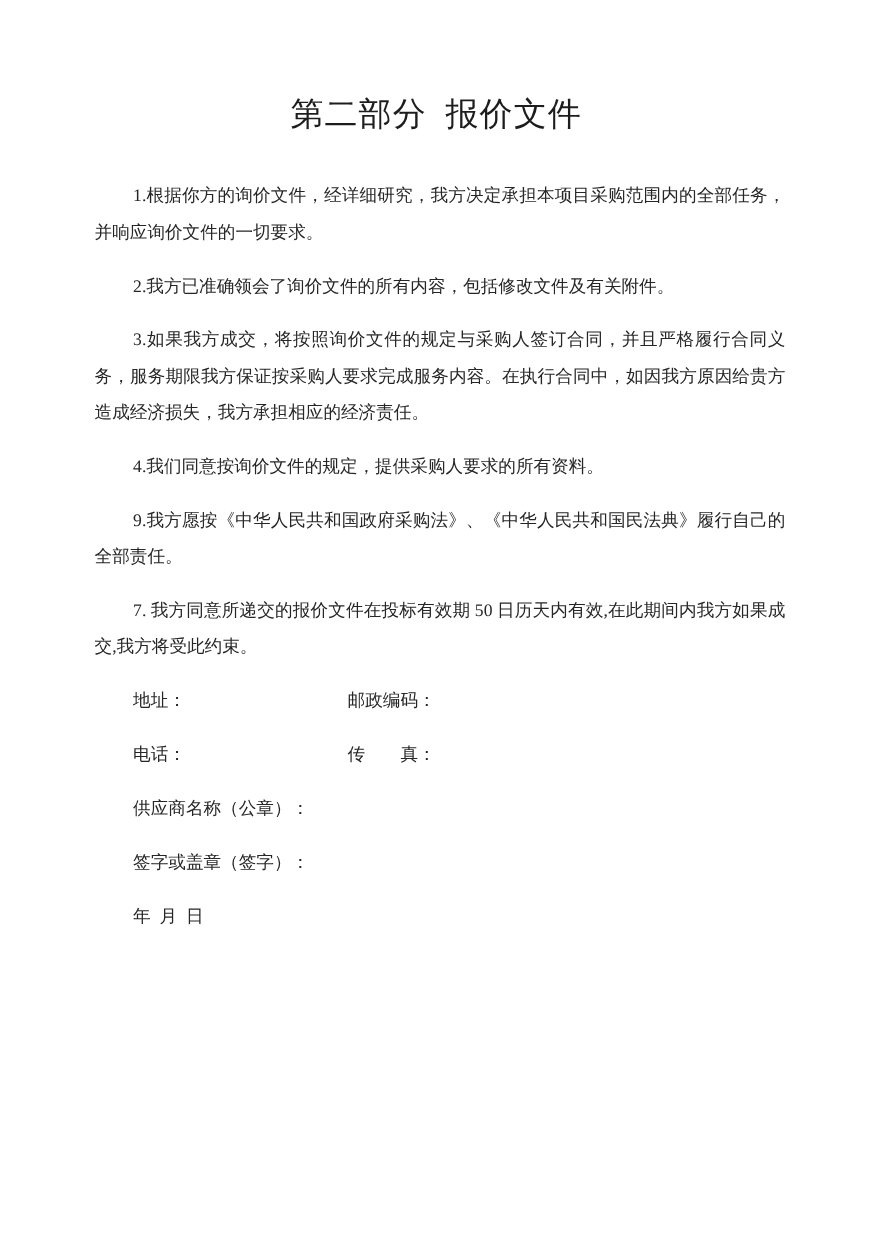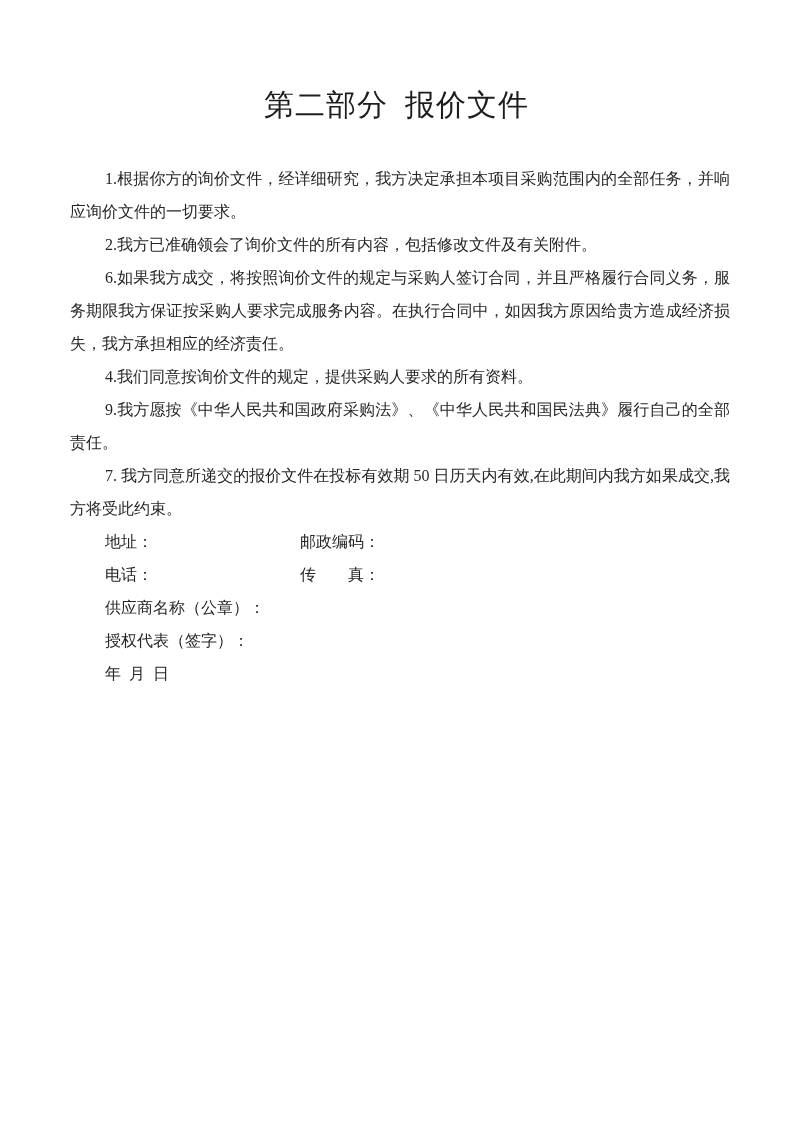--- a/index.html
+++ b/index.html
@@ -28,21 +28,21 @@
     white-space: pre;
     letter-spacing: 1px;
   }
   .content {
     margin: 37px 63px 0 70px;
     font-size: 16px;
     line-height: 33px;
     text-align: justify;
   }
   .content p {
-    margin: 0;
+    margin: 16px;
     text-indent: 35px;
   }
   .contact-row .col1 {
     display: inline-block;
     width: 195px;
     text-indent: 0;
   }
   .pre {
     white-space: pre;
   }
@@ -61,37 +61,37 @@
 <body>
 
 <div class="page">
 
   <h1 class="doc-title">第二部分  报价文件</h1>
 
   <div class="content">
 
     <p>1.根据你方的询价文件，经详细研究，我方决定承担本项目采购范围内的全部任务，并响应询价文件的一切要求。</p>
     <p>2.我方已准确领会了询价文件的所有内容，包括修改文件及有关附件。</p>
-    <p>6.如果我方成交，将按照询价文件的规定与采购人签订合同，并且严格履行合同义务，服务期限我方保证按采购人要求完成服务内容。在执行合同中，如因我方原因给贵方造成经济损失，我方承担相应的经济责任。</p>
+    <p>3.如果我方成交，将按照询价文件的规定与采购人签订合同，并且严格履行合同义务，服务期限我方保证按采购人要求完成服务内容。在执行合同中，如因我方原因给贵方造成经济损失，我方承担相应的经济责任。</p>
     <p>4.我们同意按询价文件的规定，提供采购人要求的所有资料。</p>
     <p>9.我方愿按《中华人民共和国政府采购法》、《中华人民共和国民法典》履行自己的全部责任。</p>
     <p>7. 我方同意所递交的报价文件在投标有效期 50 日历天内有效,在此期间内我方如果成交,我方将受此约束。</p>
 
     <p class="contact-row">
       <span class="col1">地址：</span><span>邮政编码：</span>
     </p>
 
     <p class="contact-row">
       <span class="col1">电话：</span><span class="pre">传　　真：</span>
     </p>
 
     <p>供应商名称（公章）：</p>
 
 
-    <p>授权代表（签字）：</p>
+    <p>签字或盖章（签字）：</p>
 
     <p class="pre">年  月  日</p>
 
   </div>
 
   <div class="footer">– 6 –</div>
 
 </div>
 
 </body></html>

